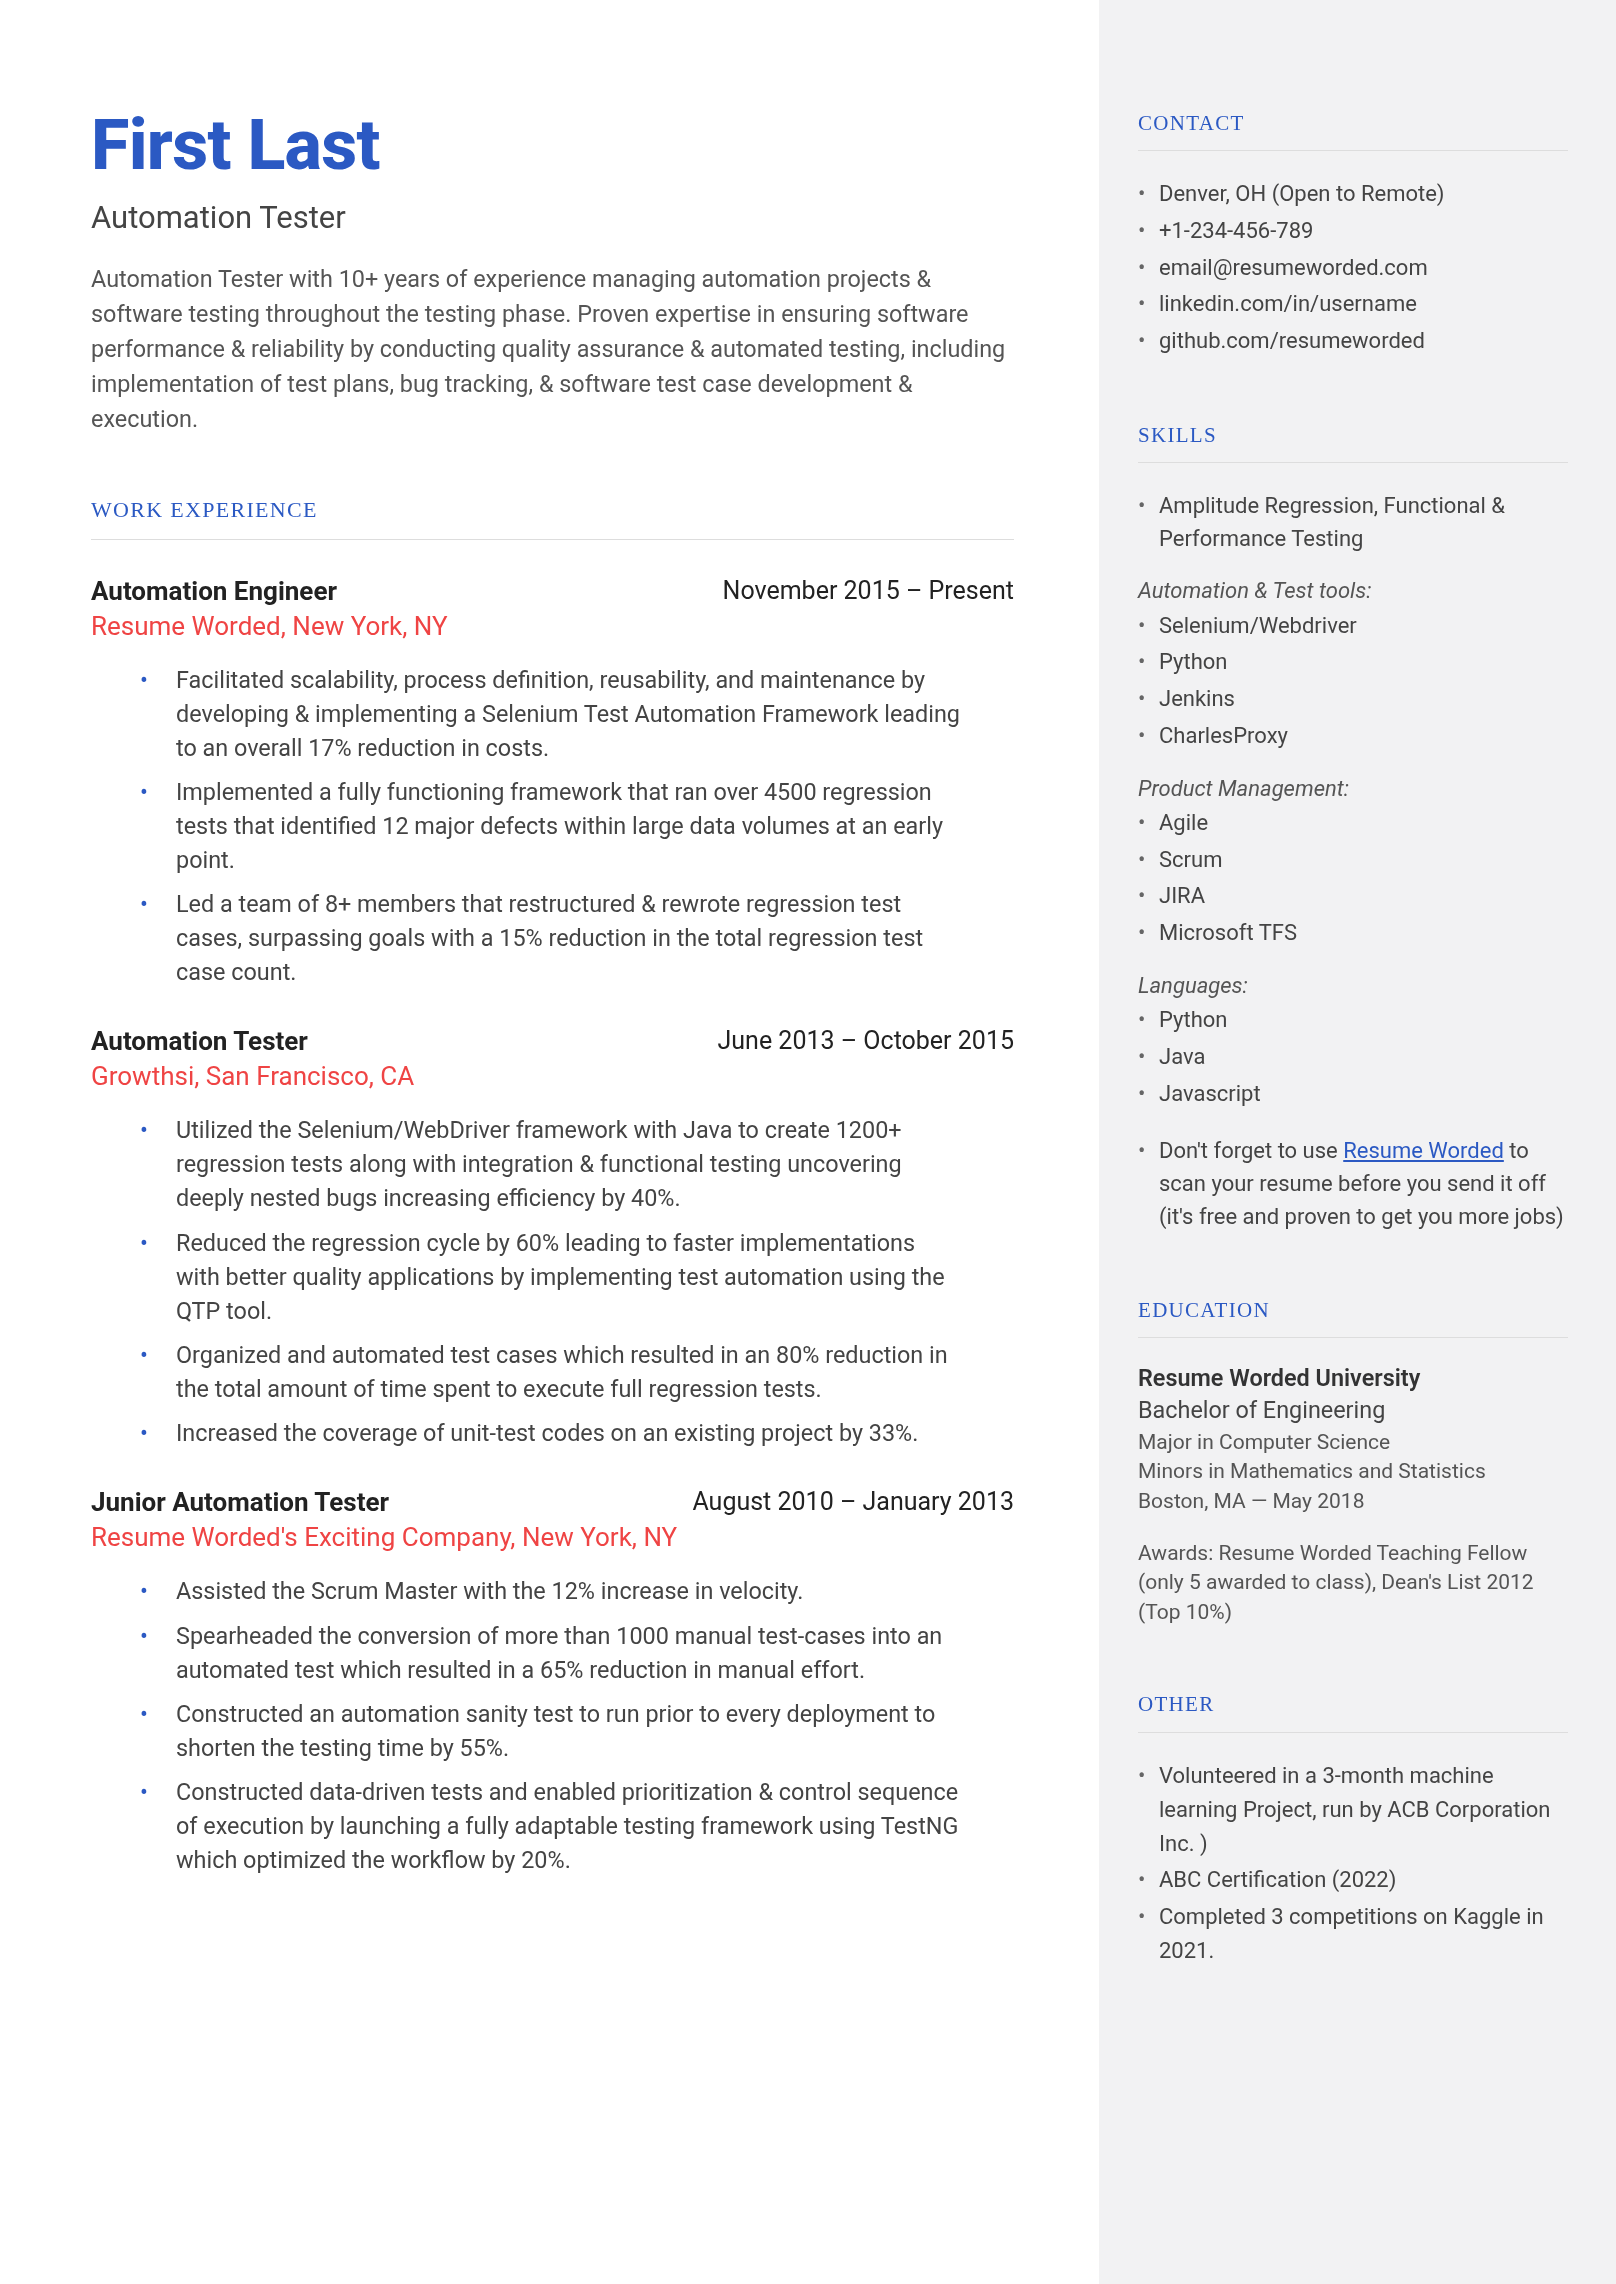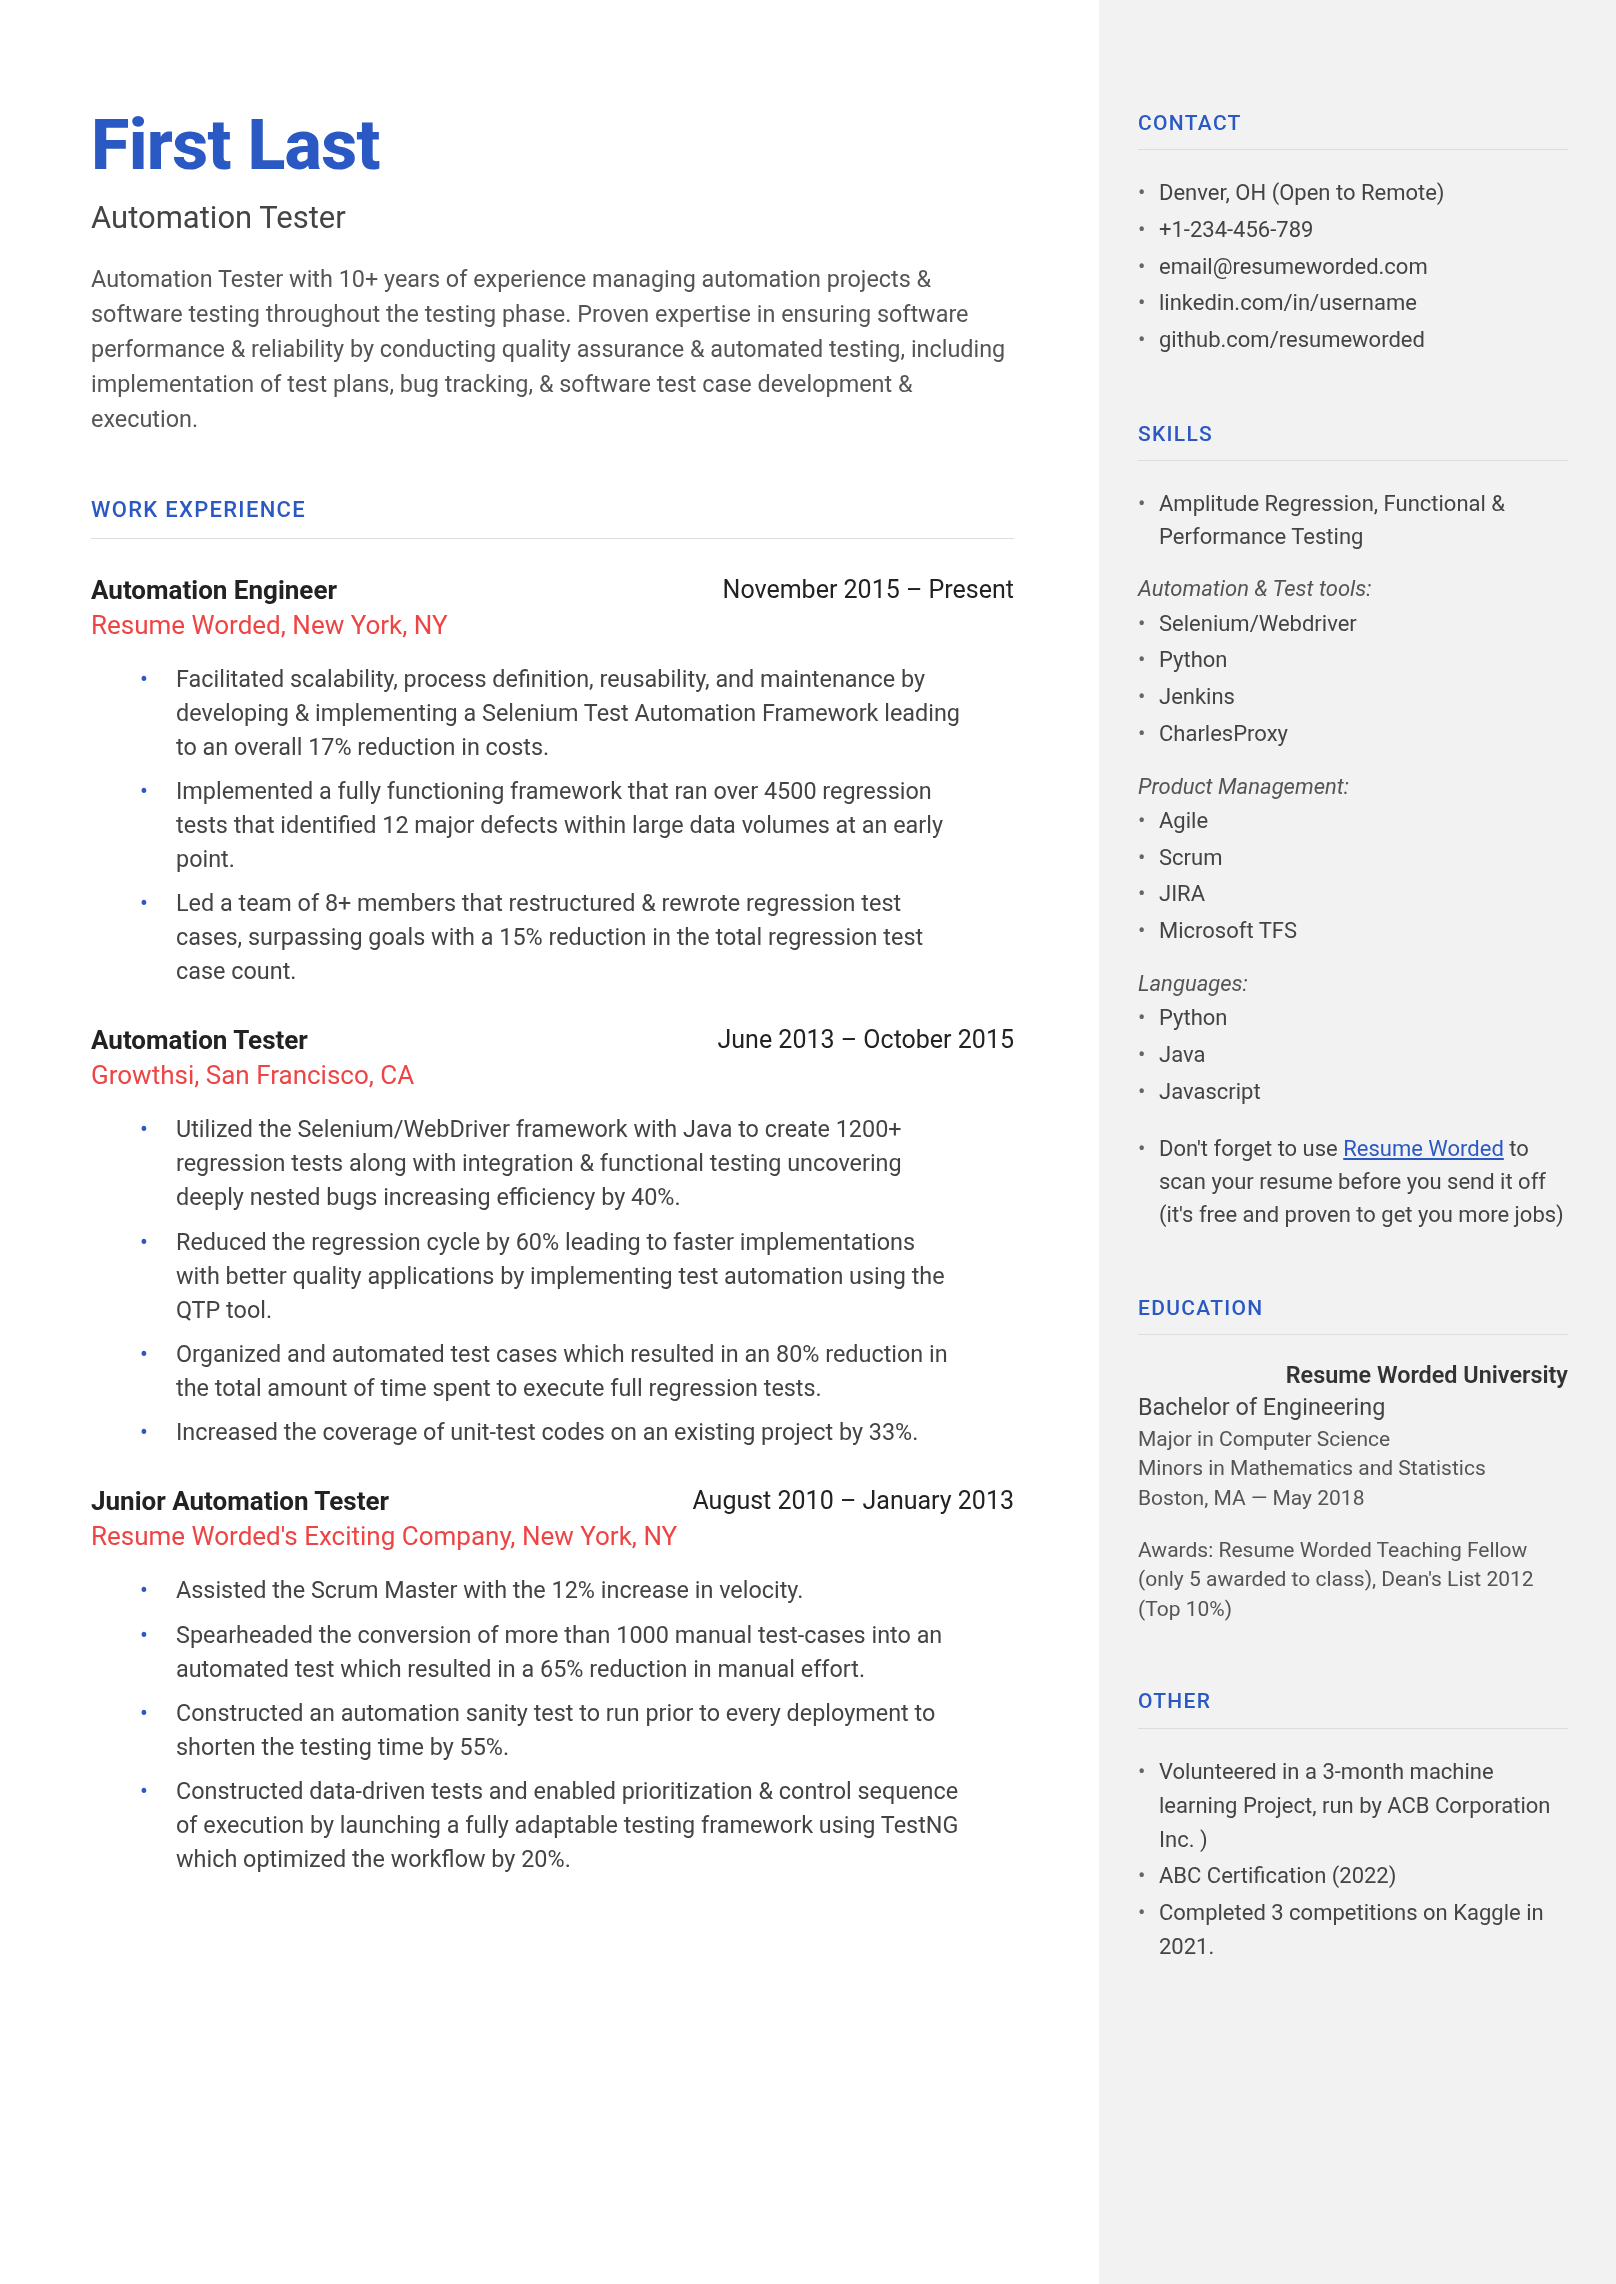--- a/index.html
+++ b/index.html
@@ -38,20 +38,21 @@
     line-height: 1.5;
     color: #555;
     margin-bottom: 59px;
   }
   .section-heading {
     font-size: 22px;
     font-weight: 500;
     color: #2b59c3;
     letter-spacing: 1.3px;
     margin-bottom: 16.3px;
+    font-family: Liberation Serif, serif;
   }
   .hr {
     border: none;
     border-top: 1.3px solid #ddd;
     margin-bottom: 36px;
   }
   .sidebar .hr { margin-bottom: 26px; }
   .job { margin-bottom: 36px; }
   .job-header {
     display: flex;
@@ -134,21 +135,20 @@
   }
   .skill-note a {
     color: #2b59c3;
     text-decoration: underline;
   }
   .edu-school {
     font-size: 23.4px;
     font-weight: 600;
     color: #333;
     margin-bottom: 3.9px;
-    text-align: right;
   }
   .edu-degree {
     font-size: 23.4px;
     color: #444;
     margin-bottom: 3.9px;
   }
   .edu-detail {
     font-size: 21px;
     color: #555;
     line-height: 1.4;

